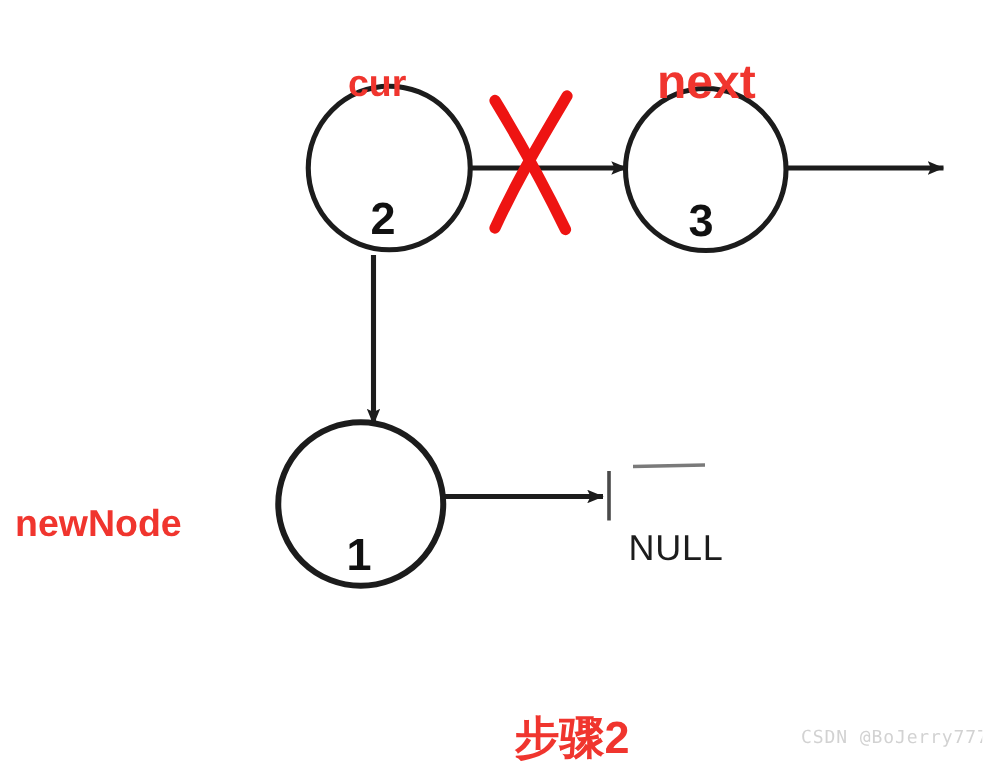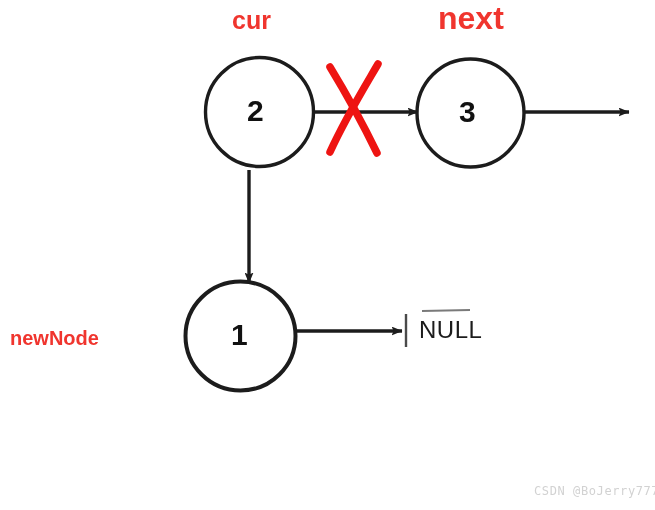--- a/index.html
+++ b/index.html
@@ -21,39 +21,40 @@
     position: absolute;
     left: 0;
     top: 0;
     width: 655px;
     height: 510px;
   }
   .lbl {
     position: absolute;
     white-space: nowrap;
     line-height: 1;
+    margin-top: 36px;
   }
   .lbl-red {
     color: #f0352e;
     font-weight: bold;
   }
   #label-cur {
     left: 232px;
     top: 8px;
     font-size: 25px;
   }
   #label-next {
     left: 438px;
     top: 2px;
     font-size: 32px;
   }
   #label-newnode {
     left: 10px;
-    top: 328px;
-    font-size: 20px;
+    top: 301px;
+    font-size: 25px;
   }
   #label-step {
     left: 343px;
     top: 442px;
     font-size: 30px;
     font-weight: bold;
   }
   #label-null {
     left: 419px;
     top: 318px;
@@ -132,16 +133,17 @@
   <div class="lbl" id="node-value-2">2</div>
   <div class="lbl" id="node-value-3">3</div>
   <div class="lbl" id="node-value-1">1</div>
 
   <div class="lbl lbl-red" id="label-cur">cur</div>
   <div class="lbl lbl-red" id="label-next">next</div>
   <div class="lbl lbl-red" id="label-newnode">newNode</div>
 
   <div class="lbl" id="label-null">NULL</div>
 
+  <div class="lbl lbl-red" id="label-step">步骤2</div>
 
   <div id="watermark">CSDN @BoJerry777</div>
 
 </div>
 
 </body></html>

